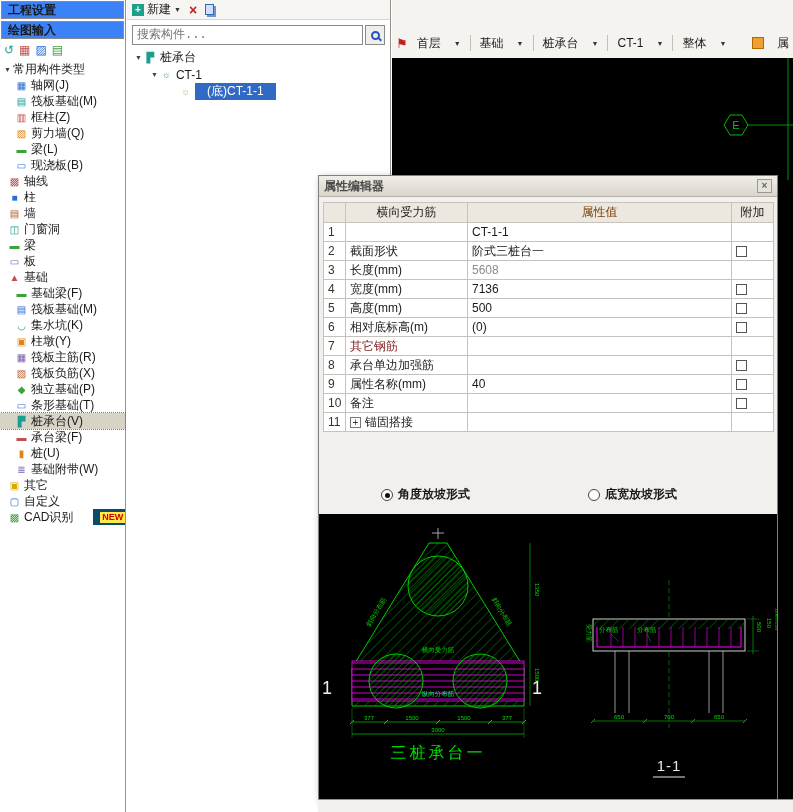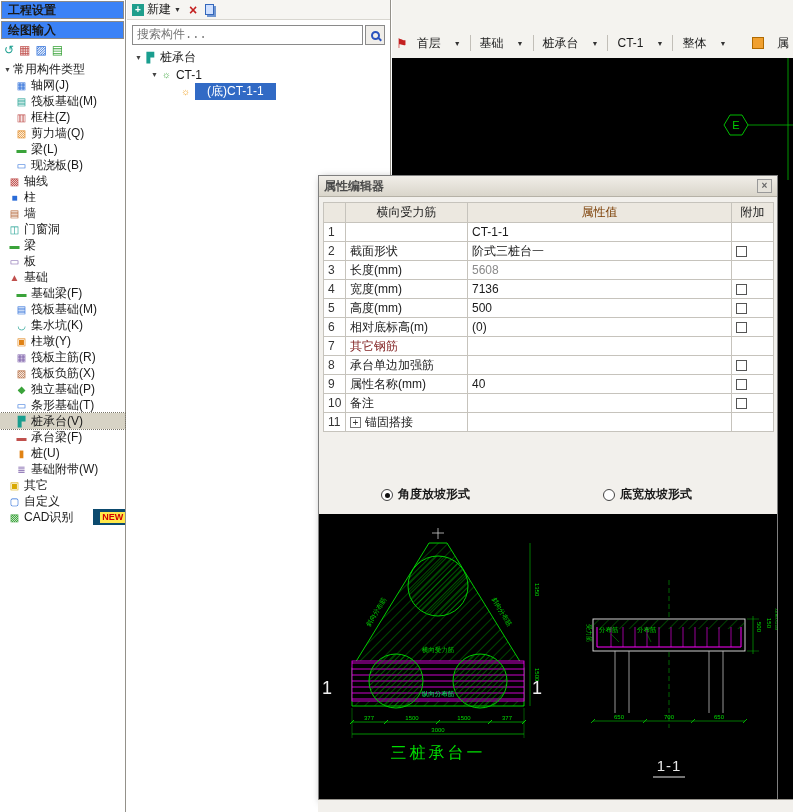--- a/index.html
+++ b/index.html
@@ -54,21 +54,21 @@
   th.val-head { background:linear-gradient(#f7bc66,#ee9930); color:#7a3c00; font-weight:bold; }
   td.num { background:#ece8e0; text-align:center; color:#333; padding:0; }
   td.att { text-align:center; padding:0; }
   tr.row1 td.num { background:linear-gradient(#f2c98c,#e09a4a); }
   tr.row1 td.name { background:#316ac5; color:#fff; }
   tr.row1 td.val { background:#ccdcf5; }
   td.gray { color:#8a8a8a; }
   td.link { color:#7f1d1d; }
   .chk { display:inline-block; width:11px; height:11px; border:1px solid #555; background:#fff; vertical-align:middle; }
   .plusbox { display:inline-block; width:11px; height:11px; border:1px solid #777; background:#fff; line-height:9px; font-size:10px; text-align:center; margin-right:4px; color:#333; }
-  #radio-row { position:absolute; left:0; top:310px; width:100%; display:flex; align-items:center;gap:15px; }
+  #radio-row { position:absolute; left:0; top:310px; width:100%; display:flex; align-items:center; }
   .radio-grp { display:flex; align-items:center; gap:5px; font-weight:bold; }
   .rg1 { margin-left:62px; } .rg2 { margin-left:118px; }
   .radio { position:relative; width:12px; height:12px; border:1px solid #444; border-radius:50%; background:#fff; flex:none; }
   .radio.sel::after { content:""; position:absolute; left:3px; top:3px; width:5px; height:5px; background:#111; border-radius:50%; }
   #preview { position:absolute; left:0; top:338px; width:458px; height:285px; background:#000; }
   
   #status-bar { position:absolute; left:318px; top:799px; width:475px; height:13px; background:#f2f0ec; border-top:1px solid #96938c; }
   .c-blue{color:#2a6cd8}.c-teal{color:#1a9e8f}.c-red{color:#c0504d}.c-org{color:#e08214}.c-grn{color:#3aa33a}.c-pur{color:#7a5ca8}.c-brn{color:#b06030}.c-yel{color:#d8a800}
 </style>
 </head>

